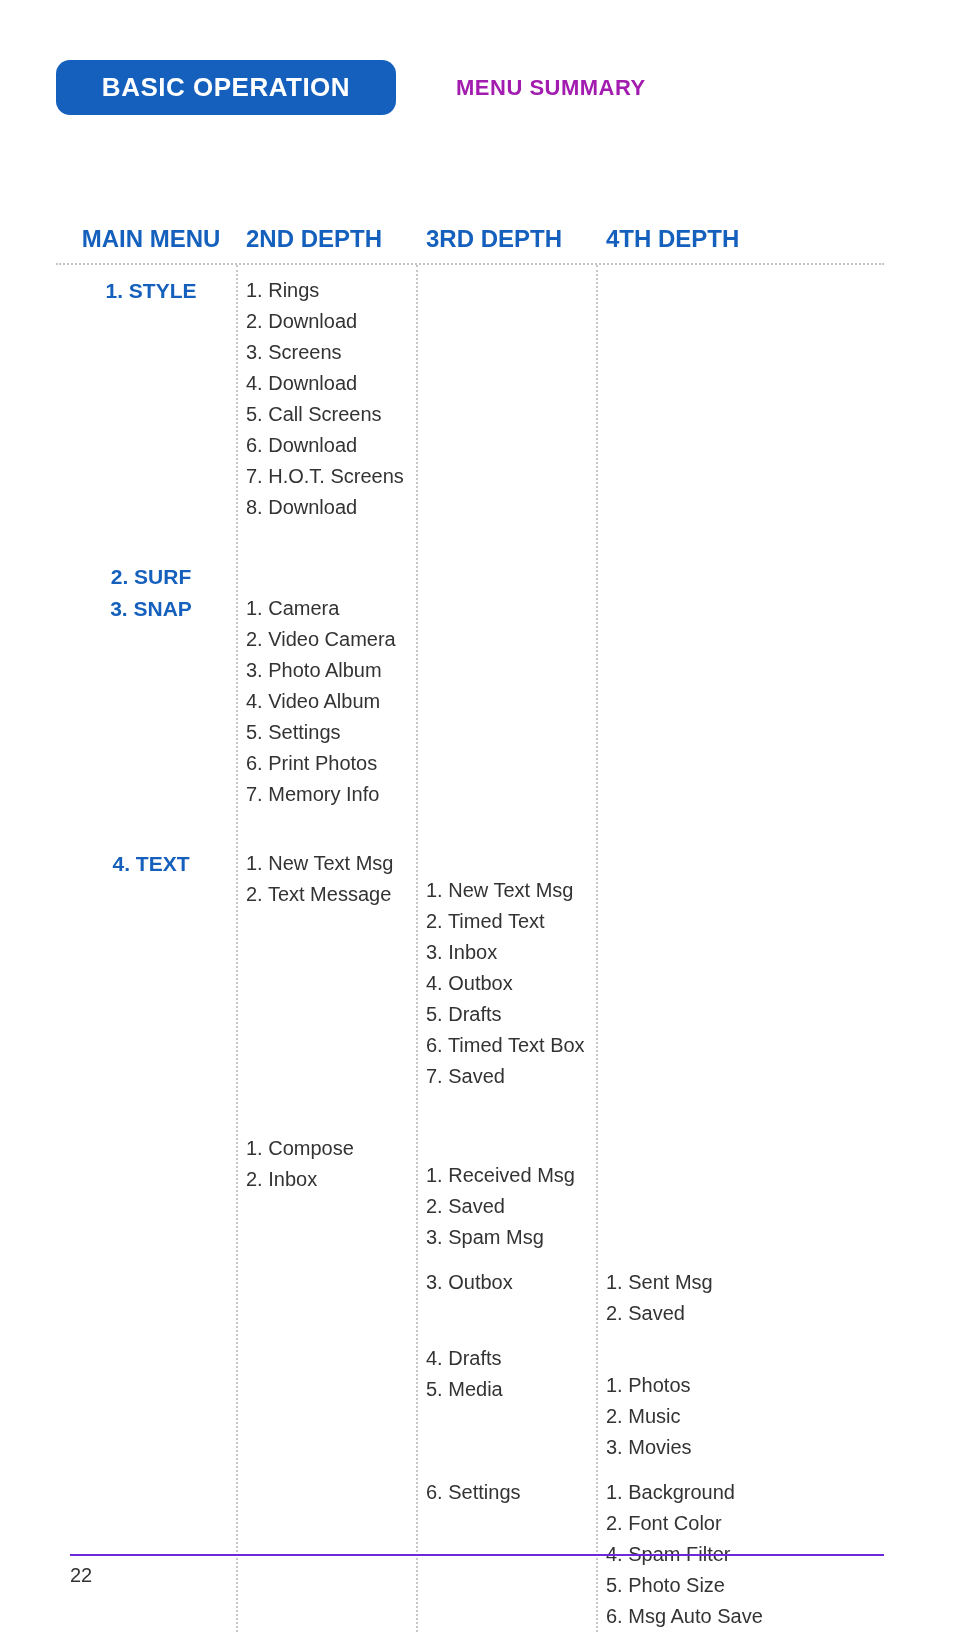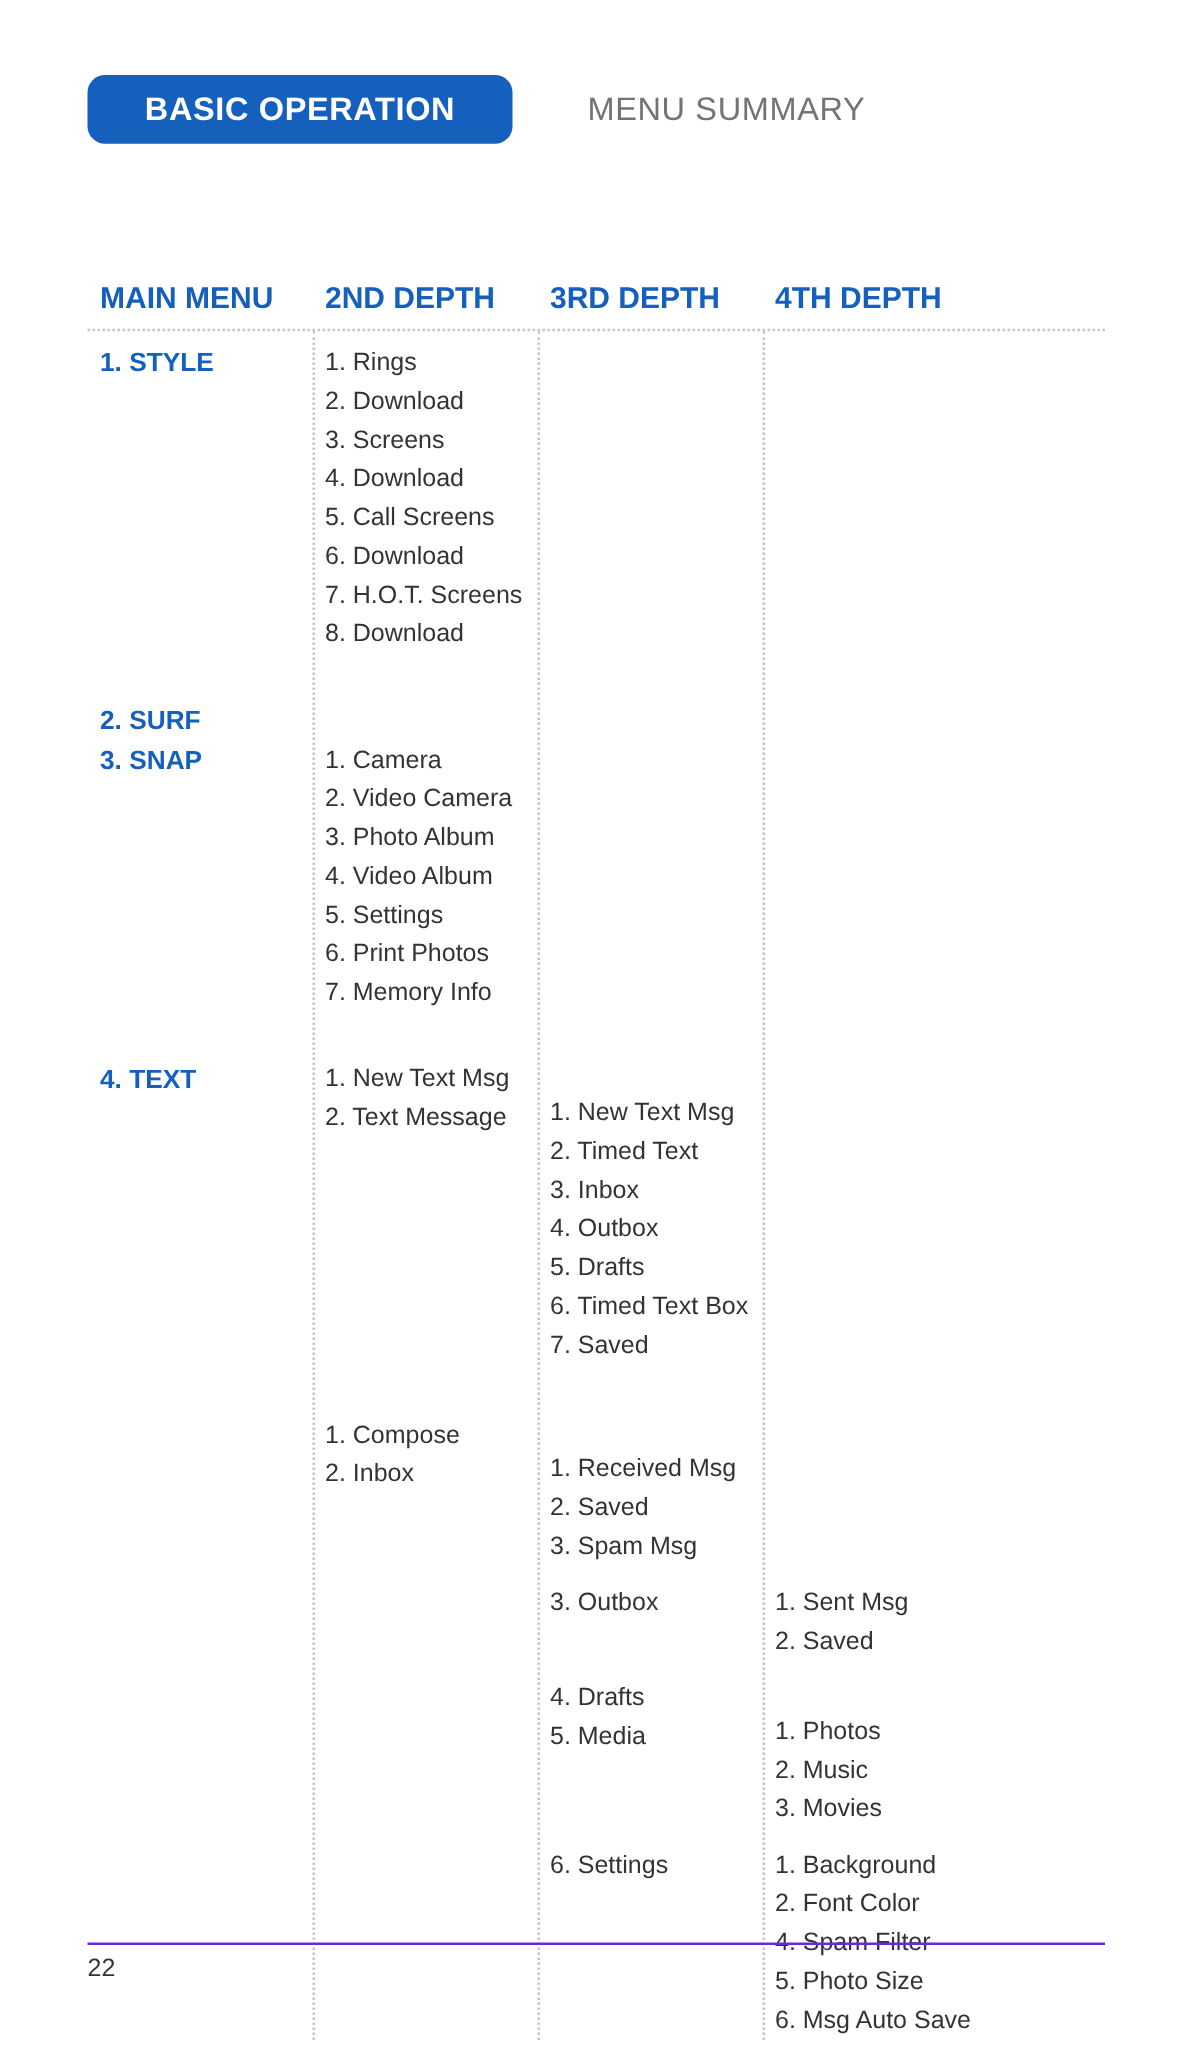--- a/index.html
+++ b/index.html
@@ -7,58 +7,58 @@
     padding: 0;
     background: #fff;
     font-family: "Segoe UI", "Myriad Pro", Arial, sans-serif;
     width: 954px;
   }
   .page {
     width: 954px;
     height: 1647px;
     position: relative;
     box-sizing: border-box;
-    padding: 60px 70px 40px 70px;
+    padding: 60px 70px 40px 56px;
   }
   .header {
     display: flex;
     align-items: center;
     gap: 60px;
     margin-bottom: 110px;
   }
   .tab {
     background: #1560bd;
     color: #fff;
     font-weight: 700;
     font-size: 26px;
     letter-spacing: 0.5px;
     padding: 12px 40px 12px 40px;
     border-radius: 14px;
     min-width: 260px;
     text-align: center;
   }
   .section-title {
-    color: #737373;
-    font-weight: 400;
-    font-size: 26px;
+    color: #a21caf;
+    font-weight: 700;
+    font-size: 22px;
     letter-spacing: 0.5px;
   }
   .table {
     width: 100%;
     position: relative;
   }
   .head-row {
     display: flex;
     border-bottom: 2px dotted #c6c6c6;
     padding-bottom: 10px;
   }
   .col {
     box-sizing: border-box;
   }
-  .col.c1 { width: 180px; padding-left: 10px; }
+  .col.c1 { width: 180px; padding-left: 10px; text-align: center; }
   .col.c2 { width: 180px; padding-left: 10px; }
   .col.c3 { width: 180px; padding-left: 10px; }
   .col.c4 { flex: 1; padding-left: 10px; }
   .col-head {
     color: #1560bd;
     font-weight: 800;
     font-size: 24px;
     font-family: "Segoe UI", Arial, sans-serif;
   }
   .body {

